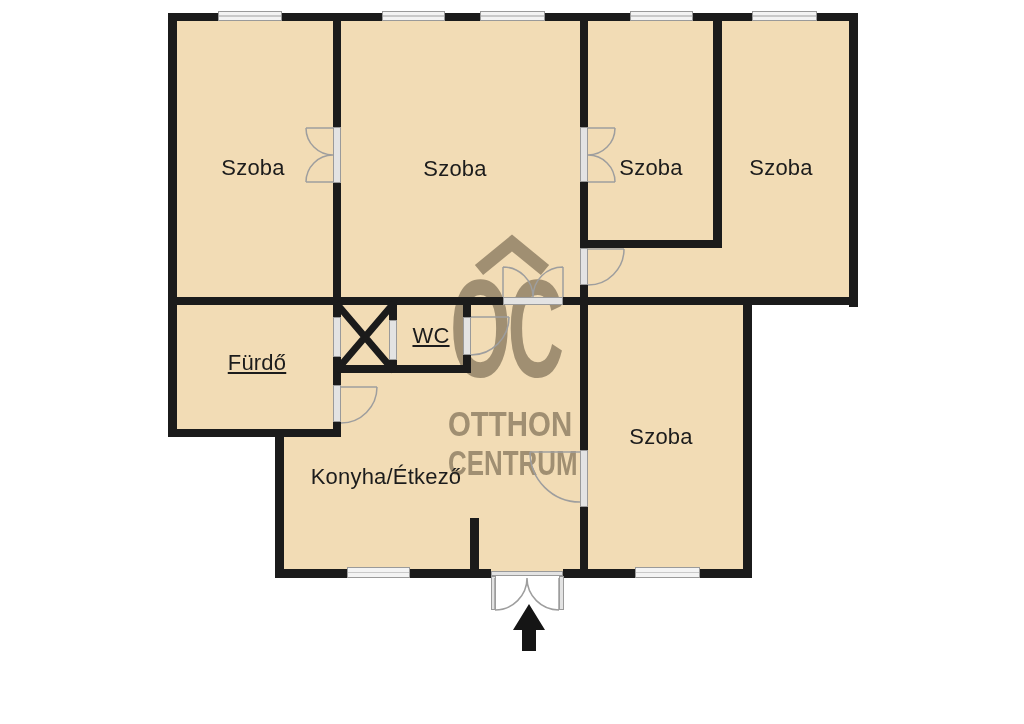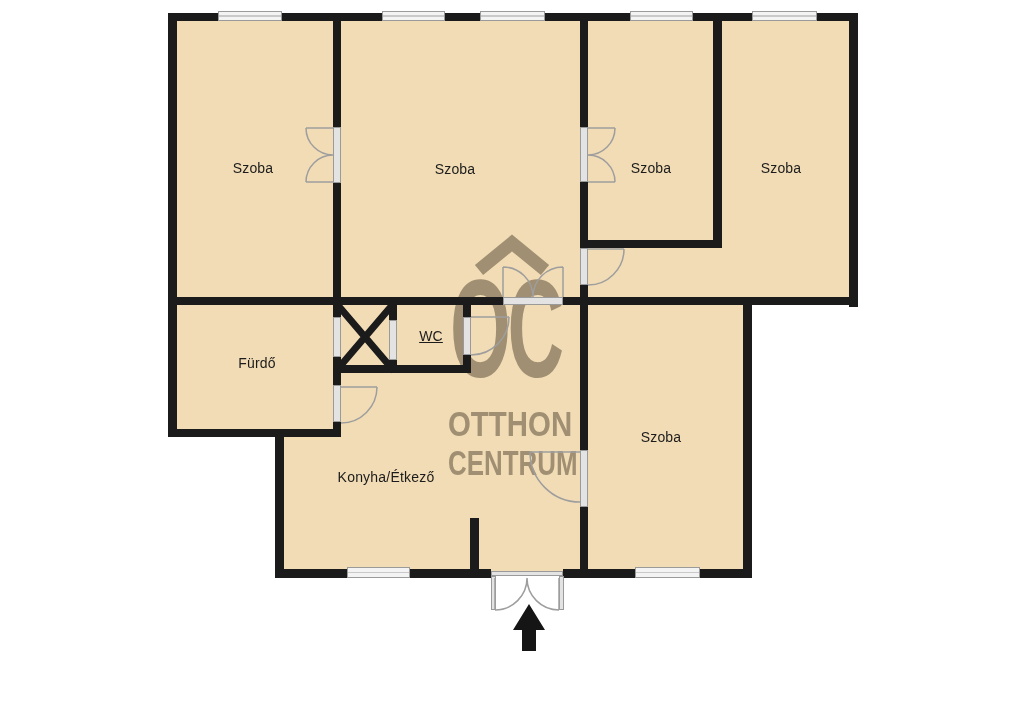--- a/index.html
+++ b/index.html
@@ -9,21 +9,21 @@
   }
   .floor{position:absolute;background:#f2dcb5;}
   .wall{position:absolute;background:#1b1b1b;}
   .jamb{position:absolute;background:#e3e3e3;border:1px solid #9a9a9a;box-sizing:border-box;}
   .window{
     position:absolute;box-sizing:border-box;border:1px solid #9a9a9a;
     background:linear-gradient(to bottom,#f3f3f3 0 40%,#c9c9c9 40% 60%,#f3f3f3 60% 100%);
   }
   .room-label{
     position:absolute;transform:translate(-50%,-50%);
-    color:#1c1c1c;font-size:14px;white-space:nowrap;letter-spacing:0.2px;
+    color:#1c1c1c;font-size:22px;white-space:nowrap;letter-spacing:0.2px;
   }
   .wm{position:absolute;color:#a08f72;font-weight:bold;line-height:1;white-space:nowrap;}
   .wm-oc{font-size:140px;letter-spacing:-6px;transform:scaleX(0.56);transform-origin:left top;}
   .wm-l1{font-size:35px;transform:scaleX(0.84);transform-origin:left top;}
   .wm-l2{font-size:35px;transform:scaleX(0.74);transform-origin:left top;}
   svg.overlay{position:absolute;left:0;top:0;z-index:30;}
   .layer-walls{position:absolute;left:0;top:0;width:100%;height:100%;z-index:20;}
   .layer-floor{position:absolute;left:0;top:0;width:100%;height:100%;z-index:5;}
   .layer-wm{position:absolute;left:0;top:0;width:100%;height:100%;z-index:10;}
   .layer-labels{position:absolute;left:0;top:0;width:100%;height:100%;z-index:40;}
@@ -132,18 +132,18 @@
 
     <path d="M529,604 L545,630 L536,630 L536,651 L522,651 L522,630 L513,630 Z" fill="#151515"></path>
   </svg>
 
   <div class="layer-labels">
     <div class="room-label" style="left:253px;top:168px;">Szoba</div>
     <div class="room-label" style="left:455px;top:169px;">Szoba</div>
     <div class="room-label" style="left:651px;top:168px;">Szoba</div>
     <div class="room-label" style="left:781px;top:168px;">Szoba</div>
     <div class="room-label" style="left:661px;top:437px;">Szoba</div>
-    <div class="room-label" style="left:257px;top:363px;">Fürdő</div>
+    <div class="room-label" style="left:257px;top:363px;text-decoration:underline;">Fürdő</div>
     <div class="room-label" style="left:431px;top:336px;text-decoration:underline;">WC</div>
     <div class="room-label" style="left:386px;top:477px;">Konyha/Étkező</div>
   </div>
 
 </div>
 
 </body></html>

